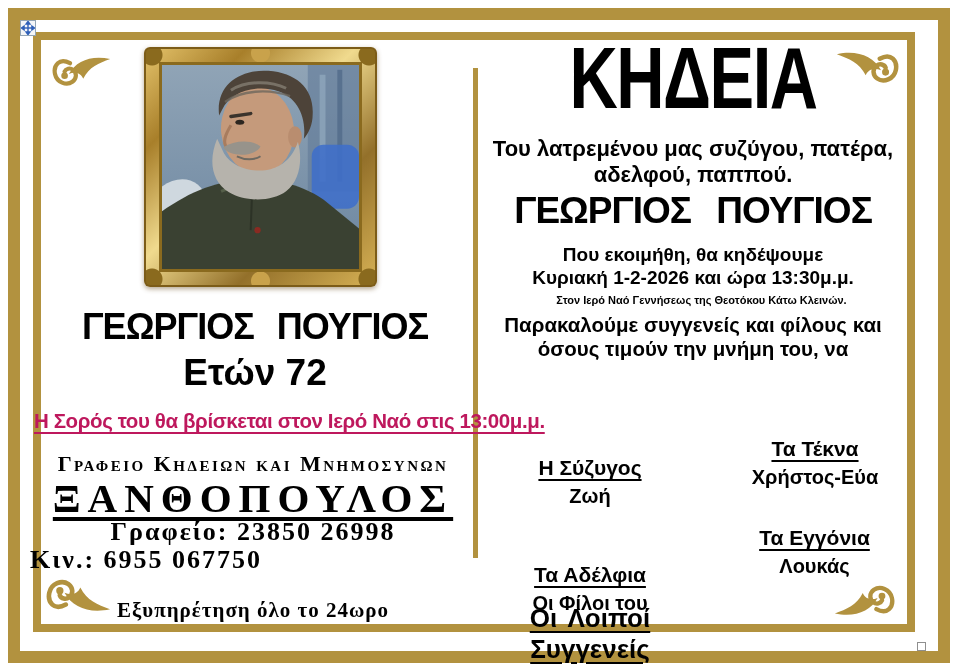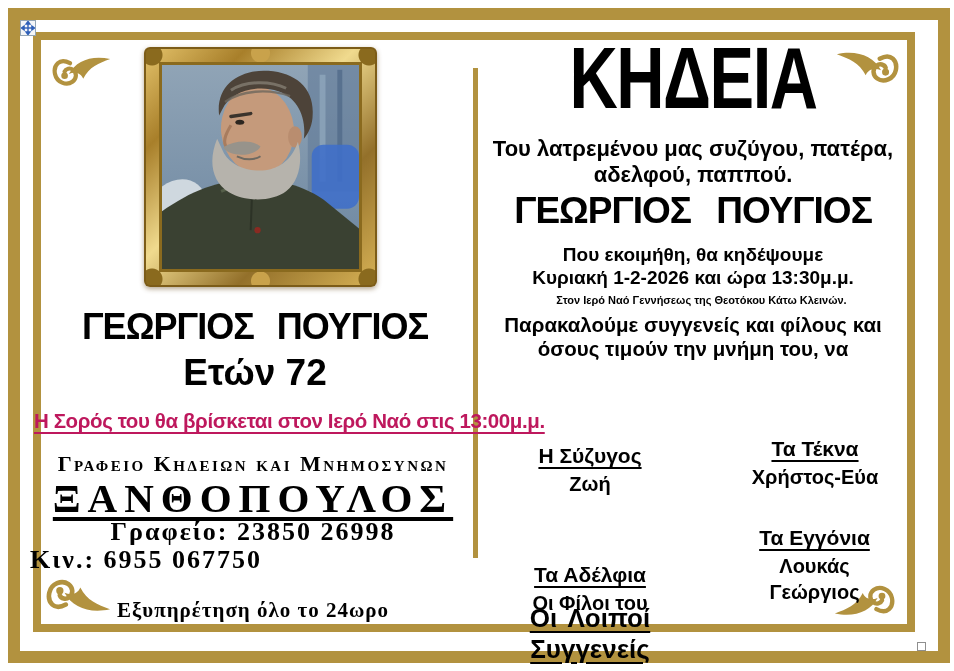--- a/index.html
+++ b/index.html
@@ -79,21 +79,21 @@
   .para1{position:absolute;left:478px;top:243px;width:430px;text-align:center;
     font-size:19px;font-weight:bold;line-height:23px;}
   .para1 .long{font-size:11px;white-space:nowrap;padding-left:17px;}
   .para2{position:absolute;left:478px;top:313px;width:430px;text-align:center;
     font-size:20.5px;font-weight:bold;line-height:23.5px;}
 
   .fam{position:absolute;text-align:center;font-weight:bold;}
   .fam-label{font-size:21px;text-decoration:underline;text-underline-offset:4px;}
   .fam-name{font-size:20px;margin-top:5px;}
   .fam-name + .fam-name{margin-top:3px;}
-  .fam-spouse{left:515px;top:444px;width:150px;}
+  .fam-spouse{left:515px;top:456px;width:150px;}
   .fam-children{left:735px;top:437px;width:160px;}
   .fam-siblings{left:510px;top:518px;width:160px;margin-top:45px;}
   .fam-grandchildren{left:737px;top:526px;width:155px;}
   .fam-rest{left:500px;top:603px;width:180px;word-spacing:4px;}
   .fam-rest .fam-label{font-size:26px;}
 </style>
 </head>
 <body>
 
 <div class="page">
@@ -217,19 +217,18 @@
     <div class="fam-label">Τα Τέκνα</div>
     <div class="fam-name">Χρήστος-Εύα</div>
   </div>
   <div class="fam fam-siblings">
     <div class="fam-label">Τα Αδέλφια</div>
     <div class="fam-name">Οι Φίλοι του</div>
   </div>
   <div class="fam fam-grandchildren">
     <div class="fam-label">Τα Εγγόνια</div>
     <div class="fam-name">Λουκάς</div>
-    <div class="fam-name">Γεώργιος</div>
   </div>
   <div class="fam fam-rest">
     <div class="fam-label">Οι Λοιποί Συγγενείς</div>
   </div>
 
 </div>
 
 </body></html>

